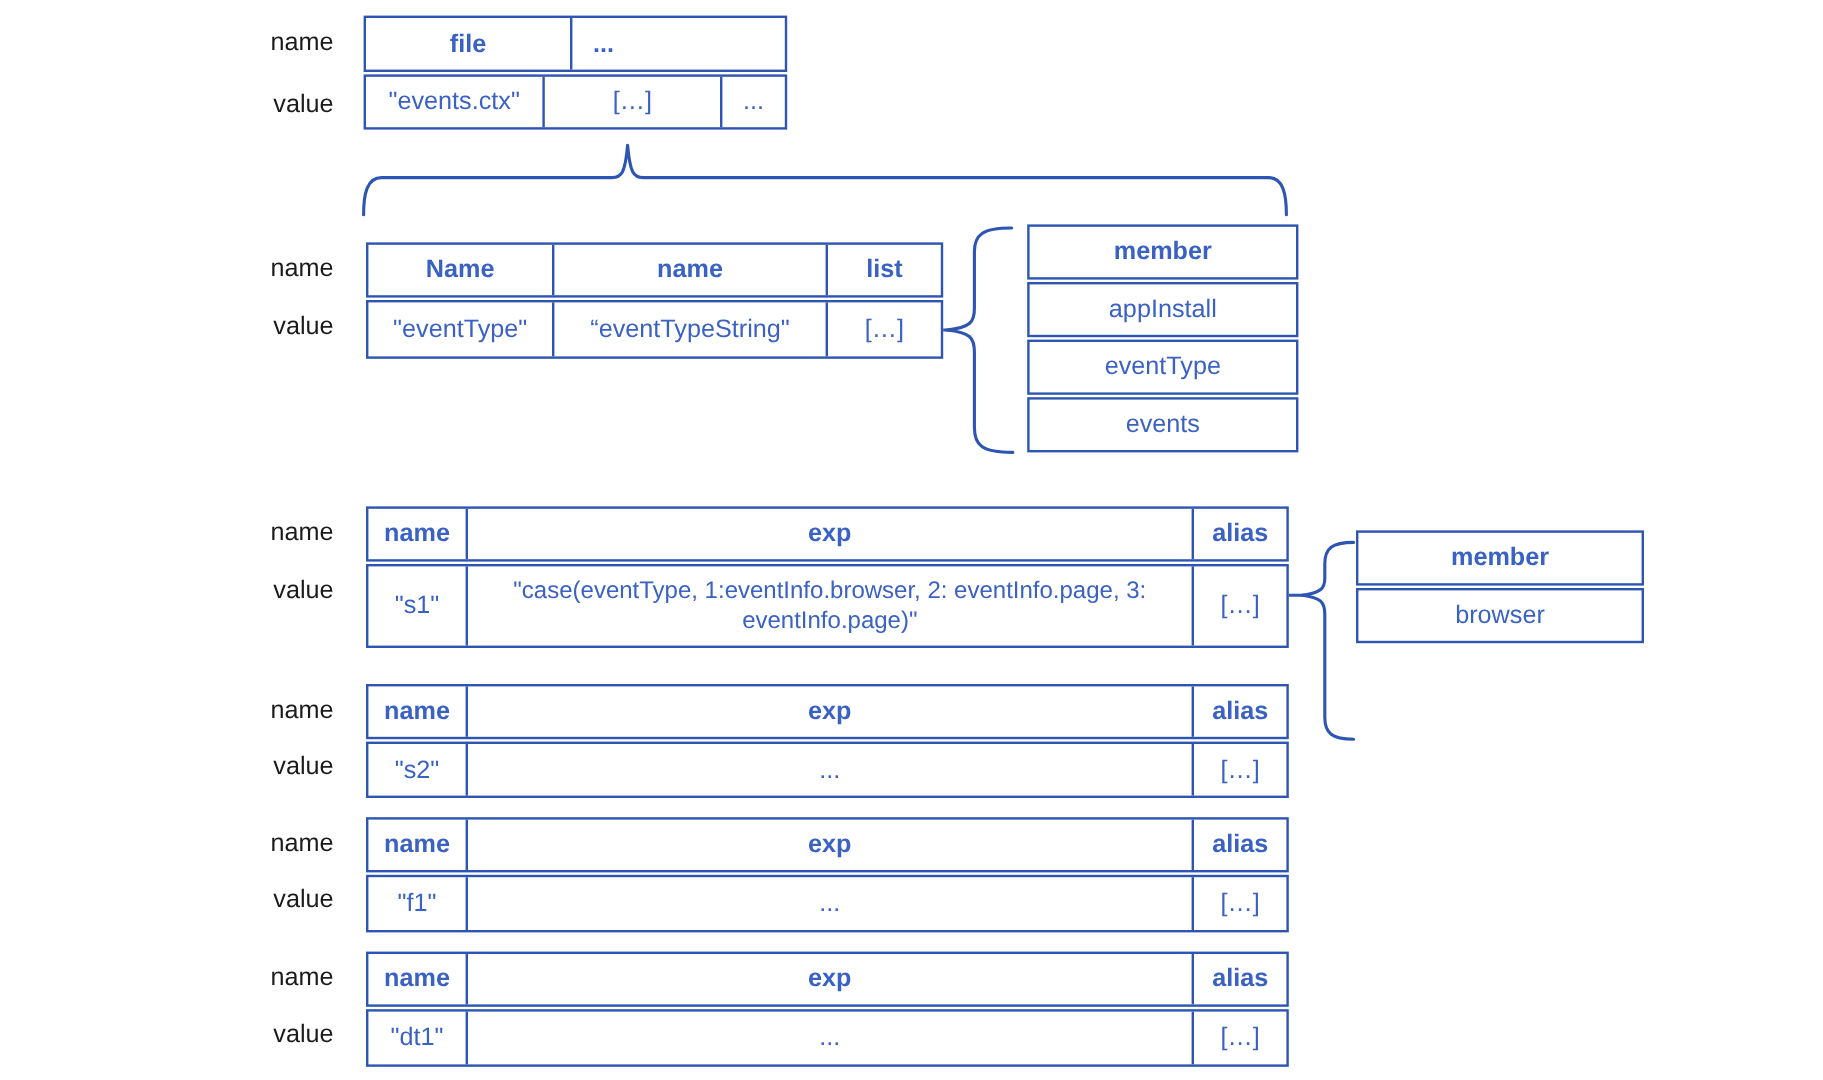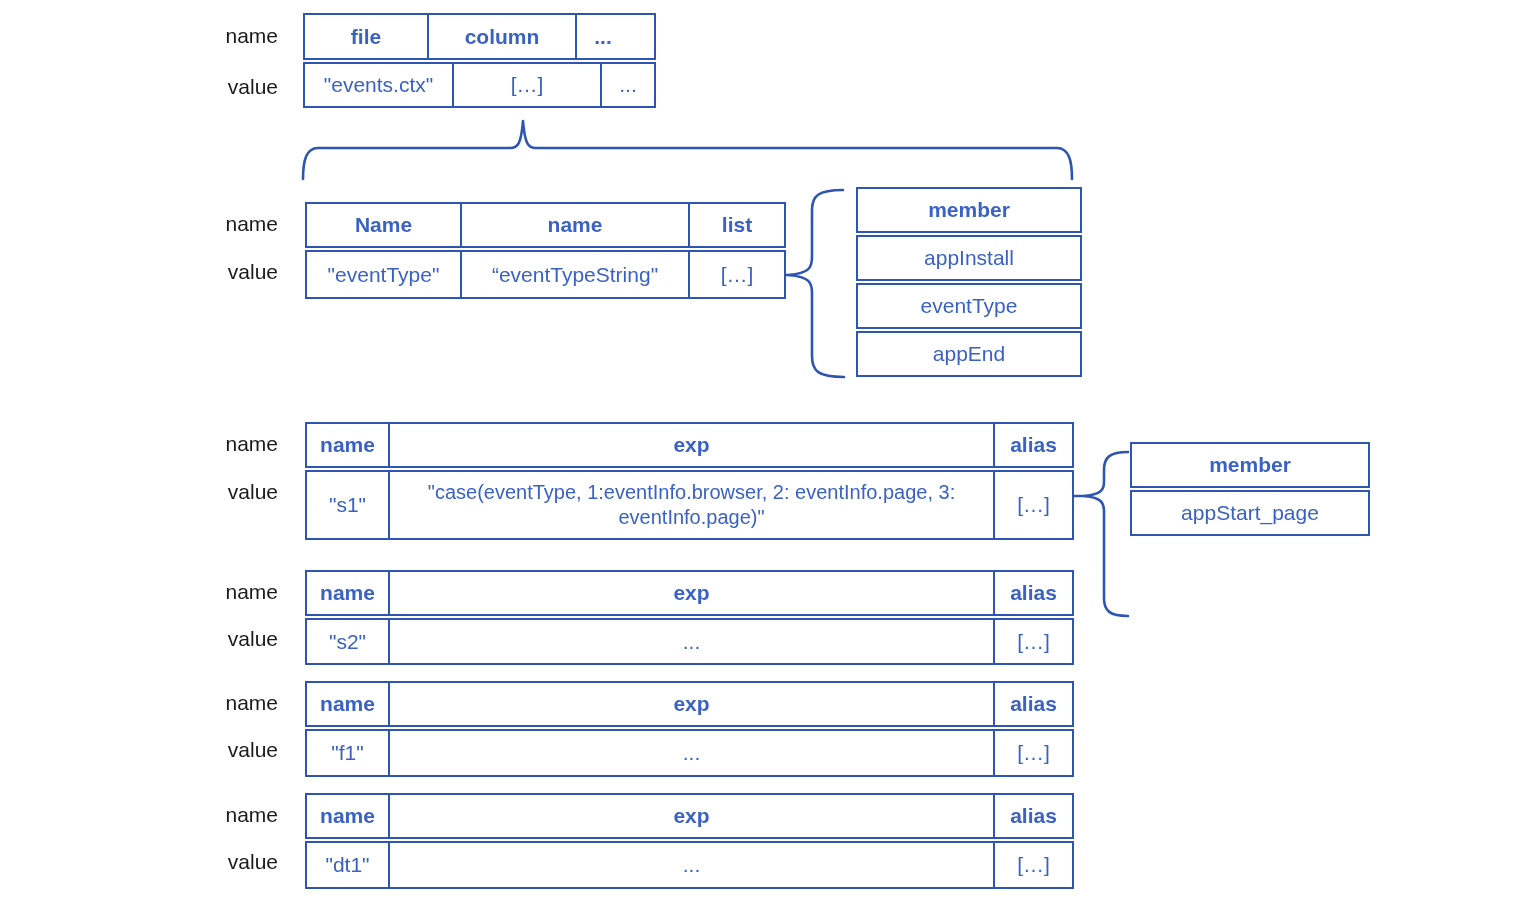--- a/index.html
+++ b/index.html
@@ -72,22 +72,21 @@
   <div class="rowlabel" style="top:479px">value</div>
   <div class="rowlabel" style="top:579px">name</div>
   <div class="rowlabel" style="top:626px">value</div>
   <div class="rowlabel" style="top:690px">name</div>
   <div class="rowlabel" style="top:737px">value</div>
   <div class="rowlabel" style="top:802px">name</div>
   <div class="rowlabel" style="top:849px">value</div>
 
   <div class="tbl" style="left:303px;top:13px;">
     <div class="trow">
-      <div class="cell hdr" style="width:124px;height:43px">file</div>
-      <div class="cell hdr" style="width:148px;height:43px">column</div>
+      <div class="cell hdr" style="width:172px;height:43px">file</div>
       <div class="cell hdr" style="width:52px;height:43px">...</div>
     </div>
     <div class="trow">
       <div class="cell" style="width:149px;height:42px">"events.ctx"</div>
       <div class="cell" style="width:148px;height:42px">[…]</div>
       <div class="cell" style="width:52px;height:42px">...</div>
     </div>
   </div>
 
   <div class="tbl" style="left:305px;top:202px;">
@@ -100,39 +99,39 @@
       <div class="cell" style="width:155px;height:45px">"eventType"</div>
       <div class="cell" style="width:228px;height:45px">“eventTypeString"</div>
       <div class="cell" style="width:94px;height:45px">[…]</div>
     </div>
   </div>
 
   <div class="memtbl" style="left:856px;top:187px;width:226px;">
     <div class="memrow hdr" style="height:46px">member</div>
     <div class="memrow" style="height:46px">appInstall</div>
     <div class="memrow" style="height:46px">eventType</div>
-    <div class="memrow" style="height:46px">appEnd</div>
+    <div class="memrow" style="height:46px">events</div>
   </div>
 
   <div class="tbl" style="left:305px;top:422px;">
     <div class="trow">
       <div class="cell hdr" style="width:83px;height:42px">name</div>
       <div class="cell hdr" style="width:605px;height:42px">exp</div>
       <div class="cell hdr" style="width:77px;height:42px">alias</div>
     </div>
     <div class="trow">
       <div class="cell" style="width:83px;height:66px">"s1"</div>
       <div class="cell expcell" style="width:605px;height:66px">"case(eventType, 1:eventInfo.browser, 2: eventInfo.page, 3: eventInfo.page)"</div>
       <div class="cell" style="width:77px;height:66px">[…]</div>
     </div>
   </div>
 
   <div class="memtbl" style="left:1130px;top:442px;width:240px;">
     <div class="memrow hdr" style="height:46px">member</div>
-    <div class="memrow" style="height:46px">appStart_page</div>
+    <div class="memrow" style="height:46px">browser</div>
   </div>
 
   <div class="tbl" style="left:305px;top:570px;">
     <div class="trow">
       <div class="cell hdr" style="width:83px;height:42px">name</div>
       <div class="cell hdr" style="width:605px;height:42px">exp</div>
       <div class="cell hdr" style="width:77px;height:42px">alias</div>
     </div>
     <div class="trow">
       <div class="cell" style="width:83px;height:43px">"s2"</div>

